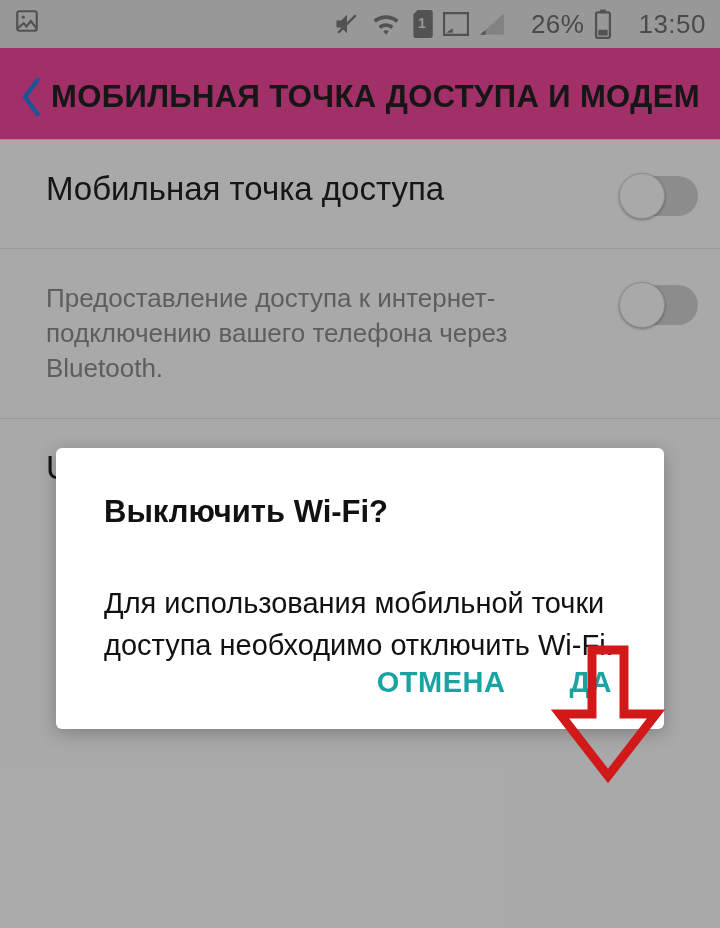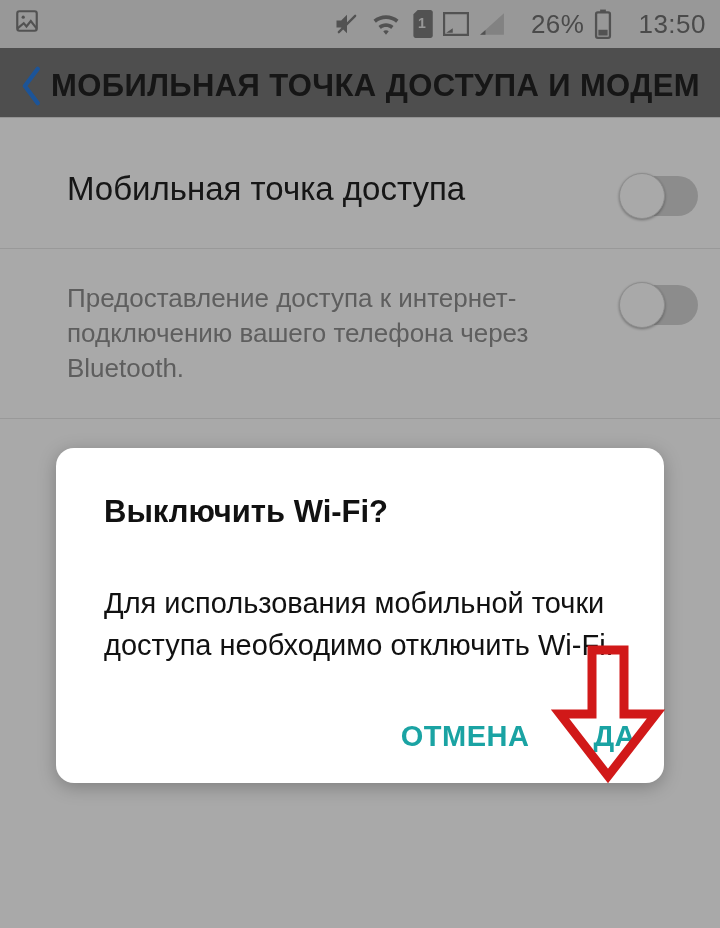--- a/index.html
+++ b/index.html
@@ -9,41 +9,41 @@
   
   .statusbar { position: absolute; top: 0; left: 0; right: 0; height: 48px; background: #e0e0e0; display: flex; align-items: center; justify-content: space-between; padding: 0 14px; color: #6d6d6d; font-size: 26px; }
   .status-left { display: flex; align-items: center; gap: 8px; }
   .status-right { display: flex; align-items: center; gap: 10px; }
   .status-right svg { display: block; }
   .sim-badge { position: relative; display: inline-block; }
   .sim-badge .num { position: absolute; top: 50%; left: 50%; transform: translate(-50%,-55%); font-size: 14px; color: #e0e0e0; font-weight: 700; }
   .status-time, .status-batt-pct { font-weight: 500; letter-spacing: 0.5px; margin-left: 16px; }
 
   
-  .header { position: absolute; top: 48px; left: 0; right: 0; height: 70px; display: flex; align-items: center; padding: 7px 20px 0 18px; border-bottom: 1px solid #d9d9d9; background: #737373; }
+  .header { position: absolute; top: 48px; left: 0; right: 0; height: 92px; display: flex; align-items: center; padding: 7px 20px 0 18px; border-bottom: 1px solid #d9d9d9; background: #ec4899; }
   .back-btn { width: 48px; height: 92px; display: flex; align-items: center; justify-content: center; color: #2a7de1; cursor: pointer; }
   .header-title { flex: 1; text-align: left; font-size: 31px; font-weight: 700; letter-spacing: 0.4px; color: #212121; padding-left: 6px; white-space: nowrap; }
 
   
   .list { position: absolute; top: 140px; left: 0; right: 0; }
   .item { display: flex; align-items: flex-start; padding: 28px 22px 32px 46px; border-bottom: 1px solid #e2e2e2; background: #fafafa; }
-  .item-text { flex: 1; padding-right: 40px; margin-left: 21px; }
+  .item-text { flex: 1; padding-right: 40px; }
   .item-title { font-size: 33px; color: #212121; line-height: 1.3; }
   .item-sub { font-size: 26px; color: #8b8b8b; line-height: 1.35; margin-top: 4px; }
   .toggle { width: 76px; height: 40px; border-radius: 20px; background: #cfcfcf; position: relative; margin-top: 8px; flex-shrink: 0; }
   .toggle .knob { position: absolute; top: -3px; left: -3px; width: 46px; height: 46px; border-radius: 50%; background: #fafafa; box-shadow: 0 1px 3px rgba(0,0,0,.35); border: 1px solid #d0d0d0; }
 
   
   .scrim { position: absolute; inset: 0; background: rgba(0,0,0,0.32); }
 
   
-  .dialog { position: absolute; left: 56px; right: 56px; top: 448px; background: #fff; border-radius: 18px; box-shadow: 0 4px 18px rgba(0,0,0,.25); padding: 46px 24px 30px 48px; }
+  .dialog { position: absolute; left: 56px; right: 56px; top: 448px; background: #fff; border-radius: 6px; box-shadow: 0 4px 18px rgba(0,0,0,.25); padding: 46px 48px 30px 48px; }
   .dialog-title { font-size: 31px; font-weight: 700; color: #111; }
   .dialog-body { font-size: 29px; color: #111; line-height: 1.45; margin-top: 52px; }
-  .dialog-actions { display: flex; justify-content: flex-end; gap: 64px; margin-top: 54px; padding-right: 4px; }
+  .dialog-actions { display: flex; justify-content: flex-end; gap: 64px; padding-right: 4px; }
   .dialog-btn { font-size: 29px; font-weight: 700; color: #1aa3a3; letter-spacing: 0.5px; cursor: pointer; background: none; border: none; }
 
   
   .arrow { position: absolute; pointer-events: none; }
 
 </style>
 </head>
 <body>
 <div class="screen">
 

